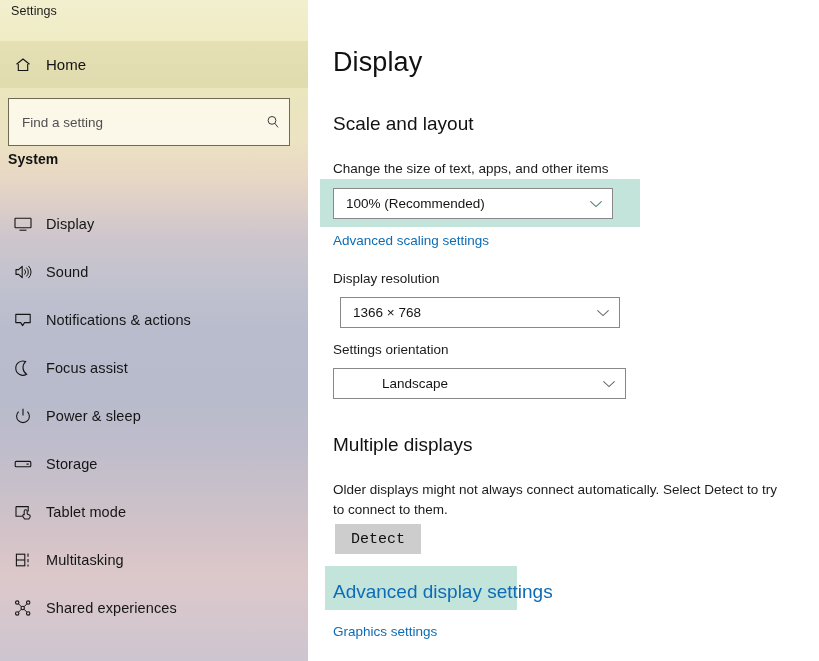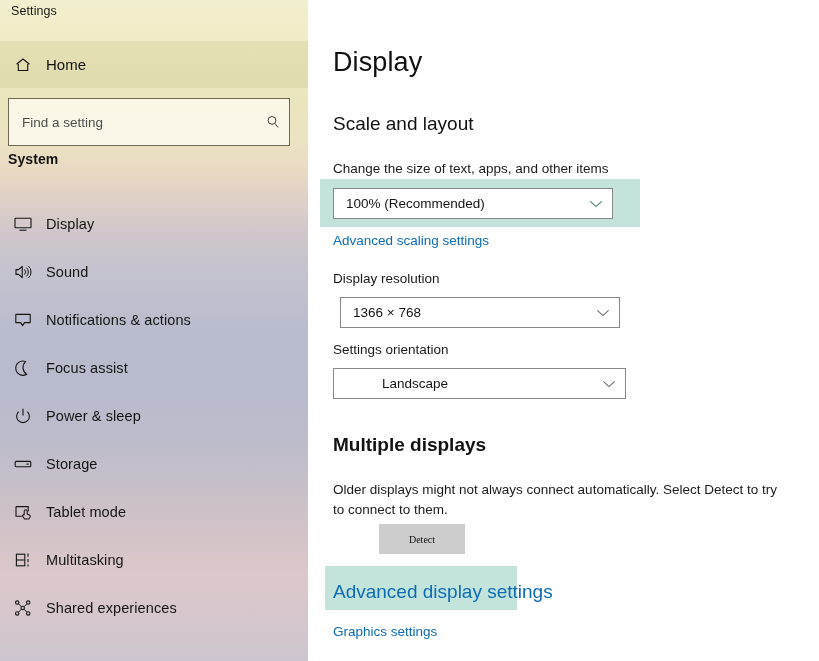--- a/index.html
+++ b/index.html
@@ -256,46 +256,45 @@
     top: 342px;
     font-size: 13.5px;
     color: #1b1b1b;
   }
 
   #group-multi-title {
     position: absolute;
     left: 25px;
     top: 434px;
     font-size: 19px;
-    font-weight: 700;
+    font-weight: 400;
     color: #121212;
   }
   #multi-desc {
     position: absolute;
     left: 25px;
     top: 480px;
     width: 450px;
     font-size: 13.5px;
     line-height: 20px;
     color: #1b1b1b;
   }
   #detect-button {
     position: absolute;
     left: 27px;
     top: 524px;
     width: 86px;
     height: 30px;
     background: #cdcdcd;
     border: 1px solid #cdcdcd;
-    font-family: Liberation Serif, serif;
-    font-size: 10px;
+    font-family: Liberation Mono, monospace;
+    font-size: 15px;
     color: #101010;
     cursor: pointer;
     padding: 0;
-    margin-left: 44px;
   }
   #link-adv-display {
     position: absolute;
     left: 25px;
     top: 581px;
     font-size: 19px;
     color: #0d6cb5;
     cursor: pointer;
   }
   #link-graphics {

